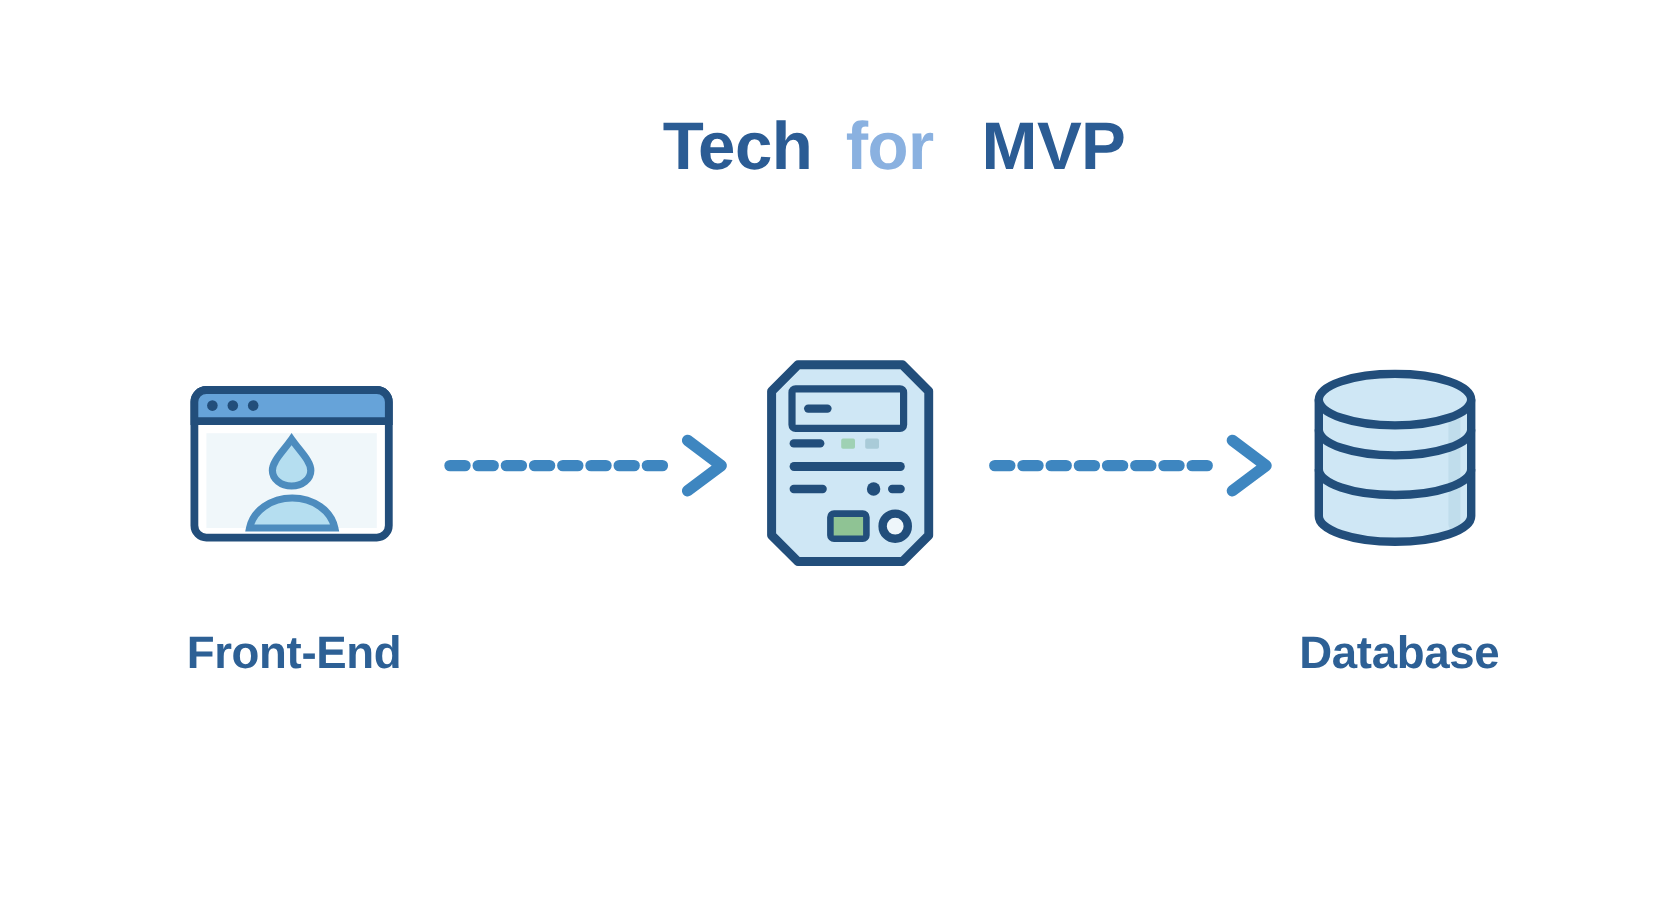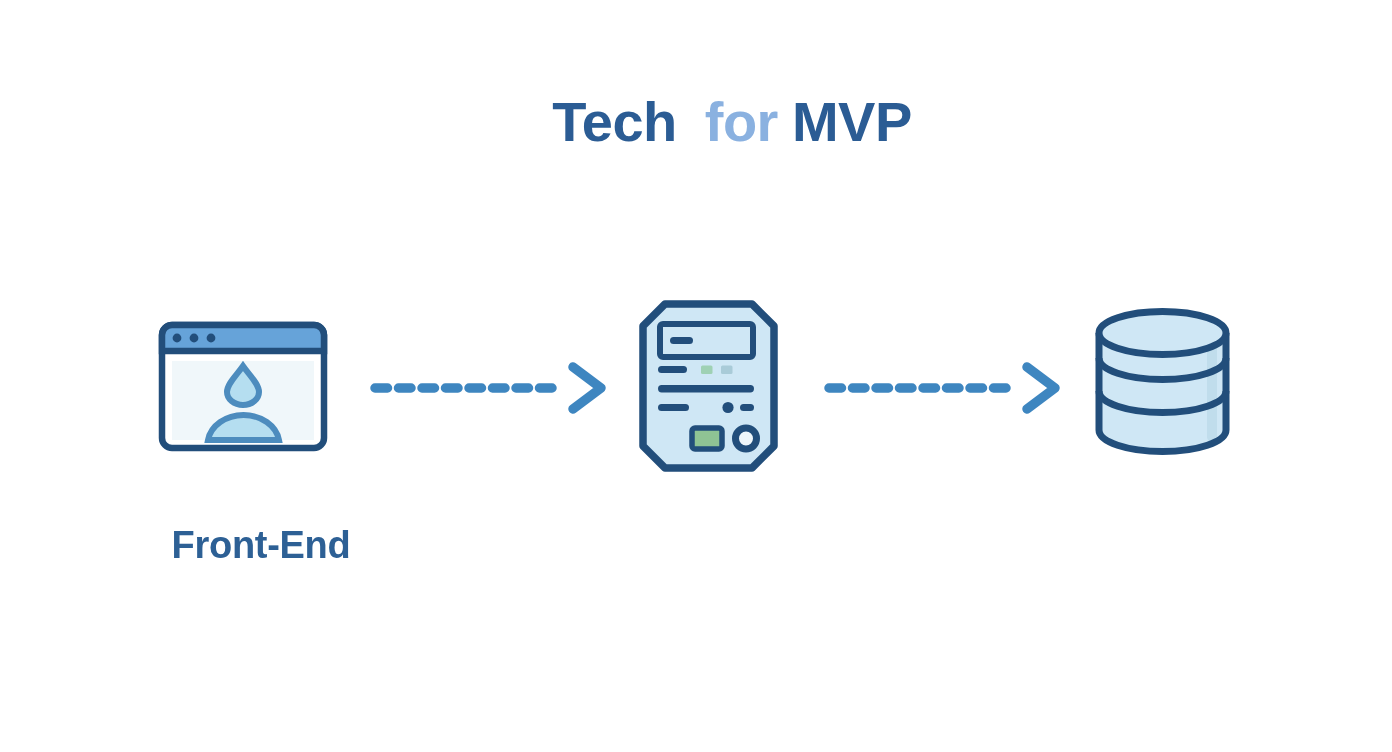--- a/index.html
+++ b/index.html
@@ -16,21 +16,21 @@
     position: absolute;
     top: 94px;
     left: 732px;
     transform: translateX(-50%);
     white-space: nowrap;
     font-size: 56px;
     font-weight: 700;
     letter-spacing: -0.5px;
     line-height: 1;
   }
-  .t-dark  { color: var(--title-dark, #2b5c94); }
+  .t-dark  { color: var(--title-dark, #2b5c94); margin-left: 26px; }
   .t-light { color: var(--title-light, #8ab1e0); margin: 16px 14px 0 28px; }
 
   .icon { position: absolute; }
   .icon svg { display: block; width: 100%; height: 100%; }
 
   .icon-browser  { left: 158px; top: 321px; width: 170px; height: 131px; }
   .icon-server   { left: 639px; top: 300px; width: 139px; height: 172px; }
   .icon-database { left: 1095px; top: 308px; width: 135px; height: 148px; }
 
   .arrow { position: absolute; width: 240px; height: 56px; top: 360px; }
@@ -42,21 +42,21 @@
     position: absolute;
     top: 526px;
     transform: translateX(-50%);
     font-size: 38px;
     font-weight: 700;
     line-height: 1;
     letter-spacing: -0.3px;
     color: var(--label-text, #2d6095);
     white-space: nowrap;
   }
-  .label-frontend { left: 261px; }
+  .label-frontend { left: 245px; }
   .label-backend  { left: 703px; }
   .label-database { left: 1166px; }
 
   
   .stroke-dark   { stroke: var(--outline-dark, #224e7b); }
   .fill-dark     { fill:   var(--outline-dark, #224e7b); }
   .fill-white    { fill:   #ffffff; }
   .fill-icon     { fill:   var(--icon-fill, #cfe7f5); }
   .fill-soft     { fill:   var(--icon-fill-soft, #eef6fa); }
   .fill-bar      { fill:   var(--browser-bar, #66a3d9); }
@@ -127,14 +127,15 @@
       <path d="M4,25 V122 A63.5,21.5 0 0 0 131,122 V25 A63.5,21.5 0 0 0 4,25 Z" class="fill-icon"></path>
       <rect x="112" y="34" width="10" height="100" rx="5" class="fill-shade" opacity="0.65"></rect>
       <path d="M4,25 V122 A63.5,21.5 0 0 0 131,122 V25" fill="none" class="stroke-dark" stroke-width="7"></path>
       <ellipse cx="67.5" cy="25" rx="63.5" ry="21.5" class="fill-icon stroke-dark" stroke-width="7"></ellipse>
       <path d="M4,50 A63.5,21.5 0 0 0 131,50" fill="none" class="stroke-dark" stroke-width="7"></path>
       <path d="M4,83 A63.5,21.5 0 0 0 131,83" fill="none" class="stroke-dark" stroke-width="7"></path>
     </svg>
   </div>
 
   <div class="node-label label-frontend">Front-End</div>
+  <div class="node-label label-database">Database</div>
 
 </div>
 
 </body></html>

